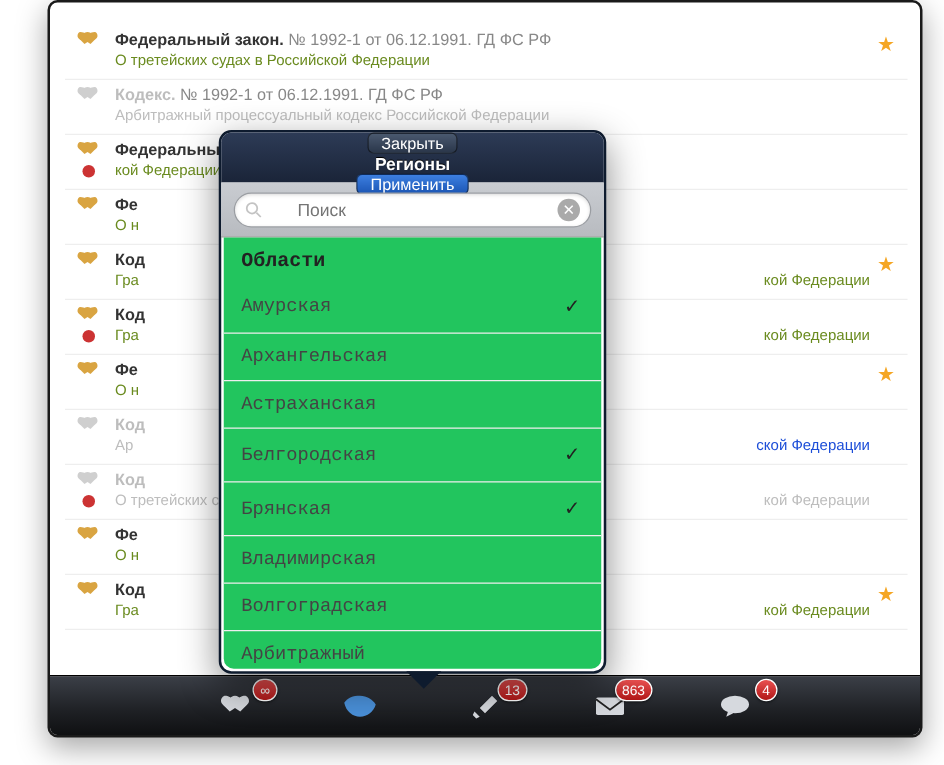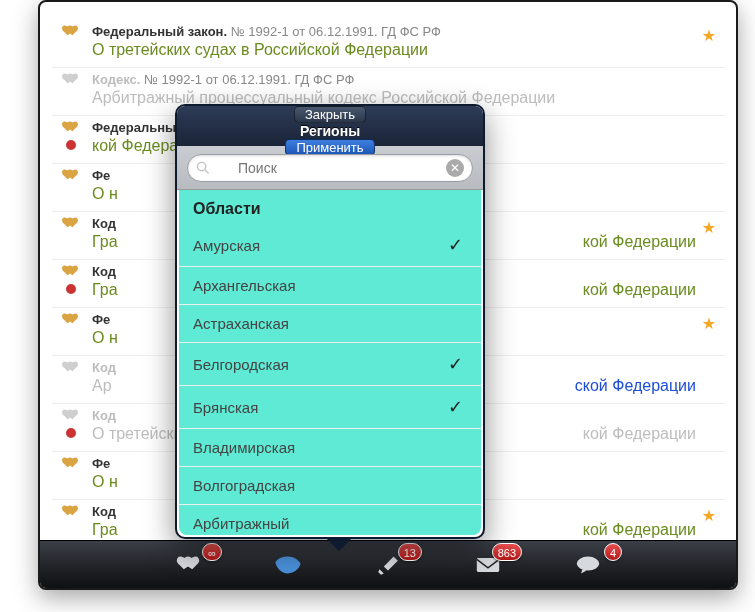--- a/index.html
+++ b/index.html
@@ -4,21 +4,21 @@
 <style>
   * { box-sizing: border-box; margin: 0; padding: 0; }
   html, body { width: 755px; height: 612px; font-family: -apple-system, Helvetica, Arial, sans-serif; background: #fff; overflow: hidden; }
   .frame { position: relative; width: 755px; height: 612px; }
   .device { position: absolute; left: 38px; top: 0; width: 700px; height: 590px; background: #fff; border: 2px solid #1a1a1a; border-radius: 8px; overflow: hidden; box-shadow: 0 8px 24px rgba(0,0,0,0.35); }
   .list { position: absolute; left: 0; right: 0; top: 0; bottom: 48px; padding: 18px 10px 0 12px; overflow: hidden; }
   .item { position: relative; padding: 4px 30px 8px 40px; border-bottom: 1px solid #eee; }
   .head { font-size: 13px; color: #333; }
   .head .strong { font-weight: bold; }
   .head .gray { color: #888; }
-  .title { font-size: 16px; color: #6a8b1f; margin-top: 2px; }
+  .title { font-size: 12px; color: #6a8b1f; margin-top: 2px; }
   .item.dim .head, .item.dim .title { color: #bdbdbd; }
   .item.dim .head .strong { color: #bdbdbd; }
   .emblem { position: absolute; left: 8px; top: 4px; width: 20px; height: 16px; }
   .emblem svg { width: 100%; height: 100%; }
   .star { position: absolute; right: 10px; top: 6px; color: #f5a623; font-size: 16px; }
   .dot { position: absolute; left: 14px; top: 24px; width: 10px; height: 10px; border-radius: 50%; background: #c33; display:none; }
   .dot.show { display:block; }
 
   
   .toolbar { position: absolute; left: 0; right: 0; bottom: 0; height: 48px; background: linear-gradient(#3b3f47, #1e2024 60%, #0f1012); border-top: 1px solid #000; display: flex; justify-content: center; align-items: center; gap: 60px; }
@@ -30,21 +30,21 @@
   .pop-hdr { height: 40px; background: linear-gradient(#2d3b56, #1a2438); border-radius: 8px 8px 0 0; display: flex; align-items: center; justify-content: space-between; padding: 0 8px; flex-direction: column; }
   .pop-title { color: #fff; font-weight: bold; font-size: 14px; text-shadow: 0 -1px 0 #000; }
   .hdr-btn { height: 28px; padding: 0 10px; border-radius: 5px; font-size: 13px; color: #fff; display: flex; align-items: center; cursor: pointer; border: 1px solid rgba(0,0,0,0.5); }
   .hdr-btn.close { background: linear-gradient(#4a596f, #2a364a); }
   .hdr-btn.apply { background: linear-gradient(#3d7fe0, #1b55b4); }
   .search-wrap { height: 44px; background: linear-gradient(#c9ccd1, #b8bbc0); display: flex; align-items: center; padding: 0 10px; border-bottom: 1px solid #999; }
   .search { flex: 1; height: 28px; background: #fff; border: 1px solid #9a9da2; border-radius: 14px; display: flex; align-items: center; padding: 0 8px; box-shadow: inset 0 1px 3px rgba(0,0,0,0.15); }
   .search input { flex: 1; border: none; outline: none; font-size: 14px; color: #555; background: transparent; margin-left: 24px; }
   .sicon { width: 14px; height: 14px; margin-right: 4px; opacity: 0.5; }
   .clearicon { width: 18px; height: 18px; border-radius: 50%; background: #aaa; color: #fff; display: flex; align-items: center; justify-content: center; font-size: 12px; cursor: pointer; }
-  .region-list { position: absolute; top: 84px; left: 2px; right: 2px; bottom: 2px; overflow: hidden; background: #5eead4; border-radius: 0 0 8px 8px; }
+  .region-list { position: absolute; top: 84px; left: 2px; right: 2px; bottom: 2px; overflow: hidden; background: #22c55e; border-radius: 0 0 8px 8px; font-family: Liberation Mono, monospace; }
   .section-head { font-size: 16px; font-weight: bold; color: #222; padding: 10px 14px 6px; }
   .ritem { display: flex; align-items: center; justify-content: space-between; padding: 10px 18px 10px 14px; border-top: 1px solid #eee; font-size: 15px; color: #444; cursor: pointer; }
   .ritem:first-of-type { border-top: none; }
   .check { font-size: 18px; color: #222; }
 </style>
 </head>
 <body>
 
 <div class="frame">
   <div class="device">

